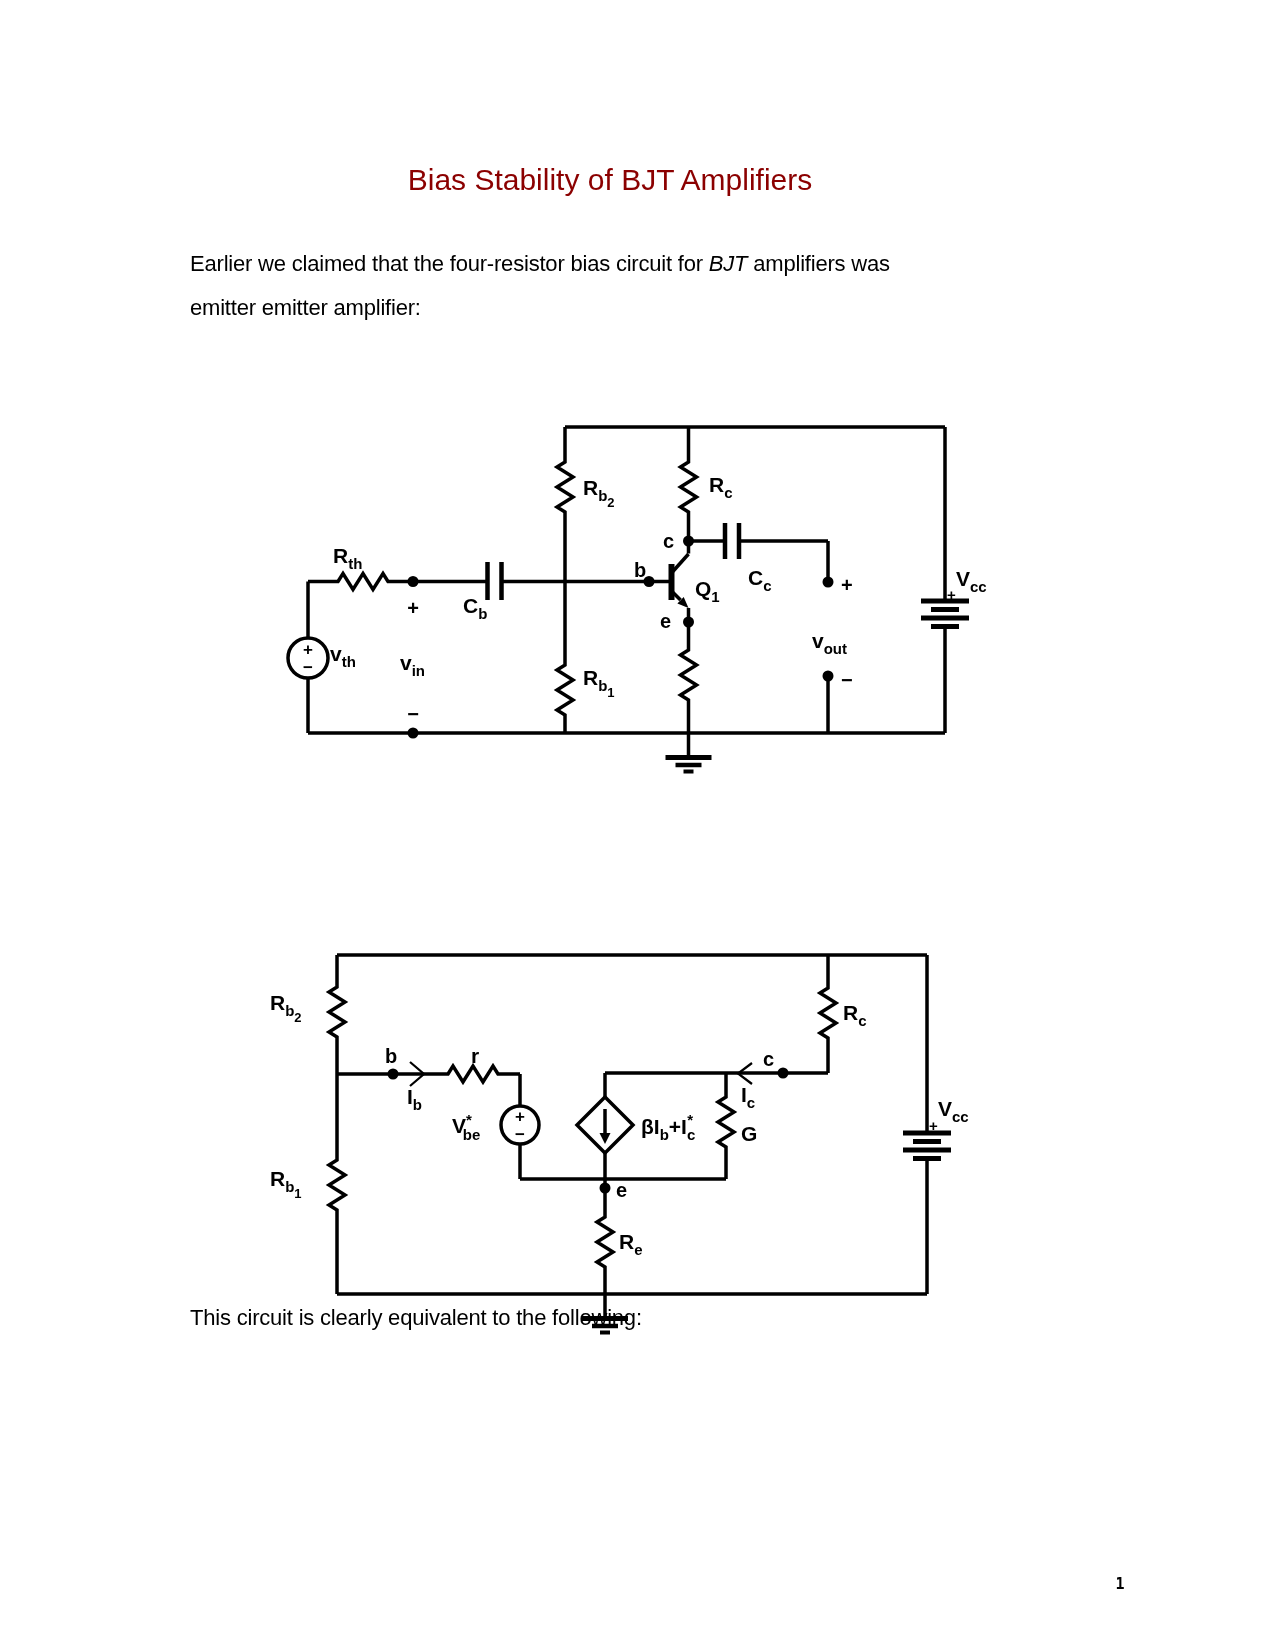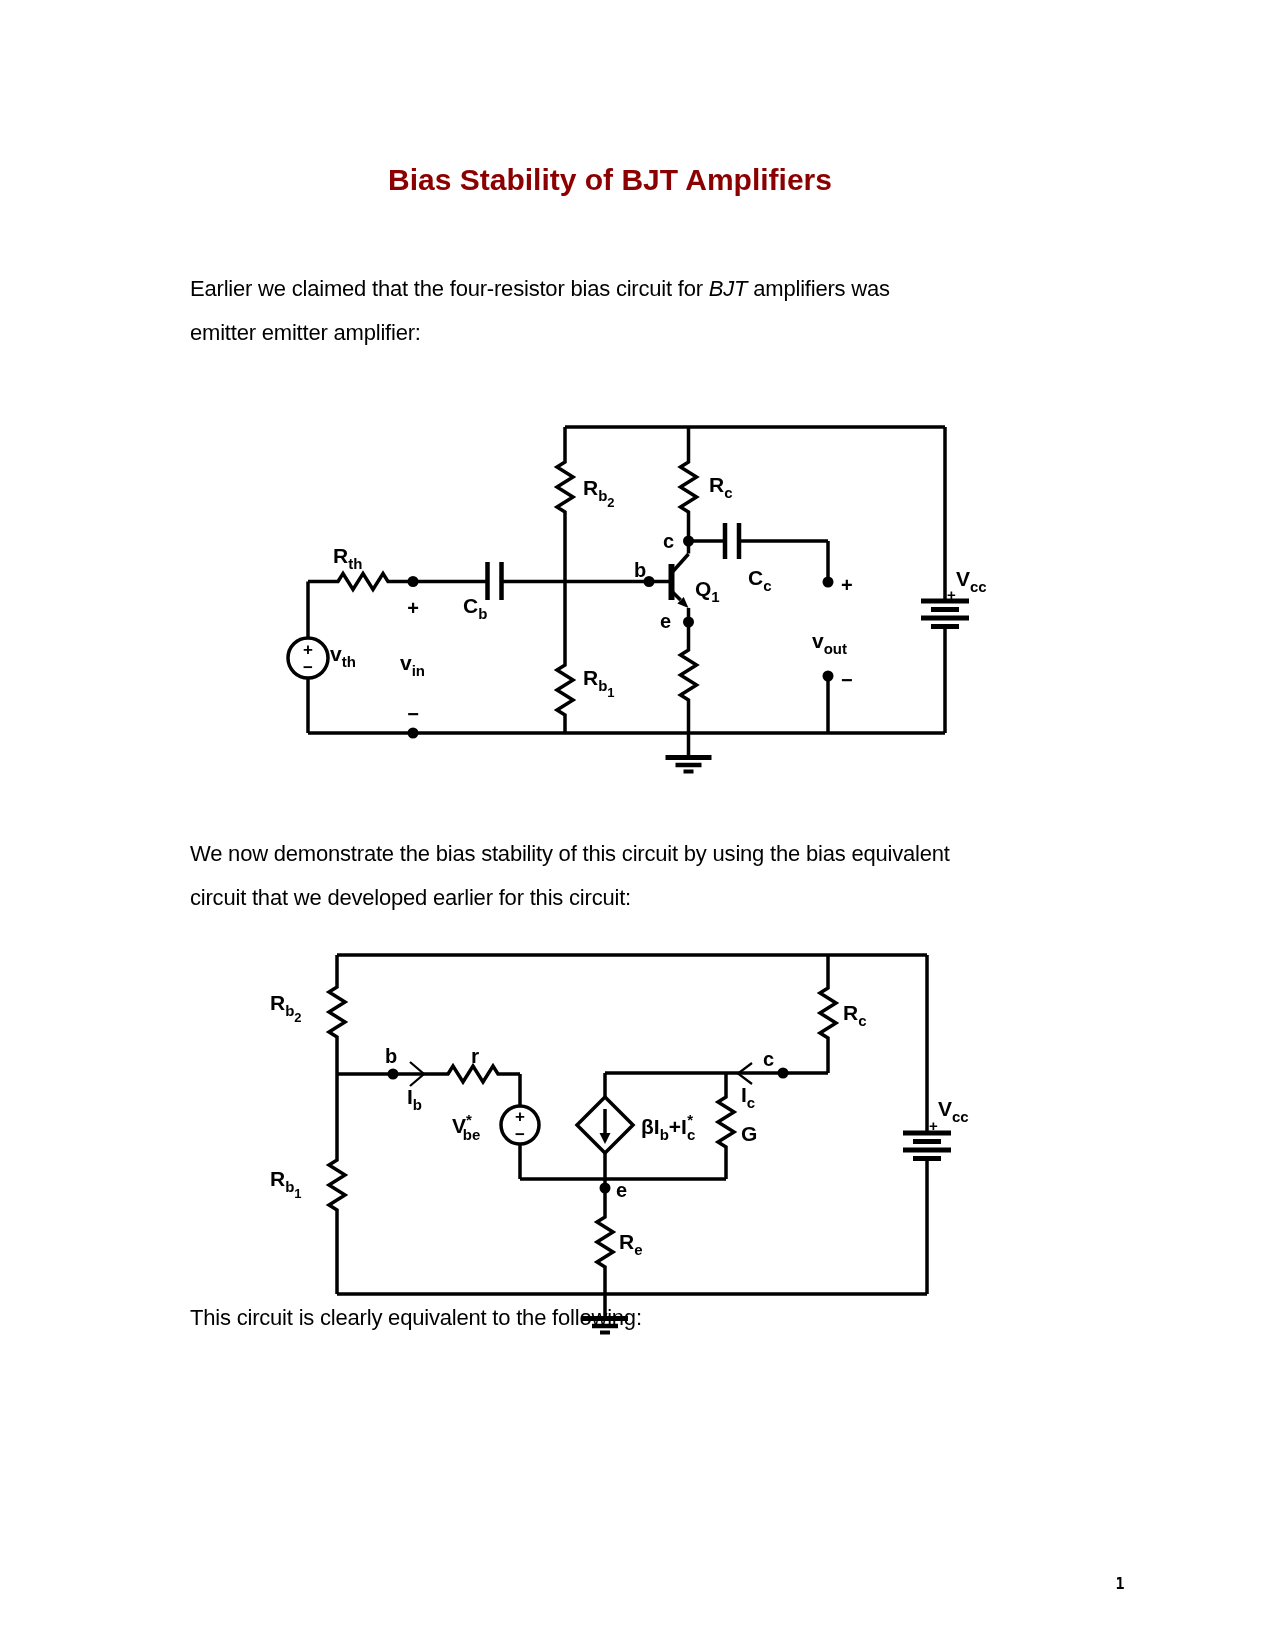--- a/index.html
+++ b/index.html
@@ -1,23 +1,23 @@
 <!DOCTYPE html>
 <html><head>
 <meta charset="utf-8">
 <style>
   html,body{margin:0;padding:0;background:#fff;}
   .page{position:relative;width:1275px;height:1650px;background:#ffffff;overflow:hidden;
         font-family:"Liberation Sans",sans-serif;color:#000;}
   .title{position:absolute;top:163px;left:0;width:1220px;text-align:center;
-         font-size:30px;font-weight:bold;color:#8b0000;}
+         font-size:30px;font-weight:normal;color:#8b0000;}
   .para{position:absolute;left:190px;font-size:22px;line-height:43.5px;letter-spacing:-0.2px;}
   .para .ln{white-space:nowrap;}
   .it{font-style:italic;}
-  .p1{top:267px;} .p2{top:832px;} .p3{top:1296px;}
+  .p1{top:242px;} .p2{top:832px;} .p3{top:1296px;}
   .csvg{position:absolute;}
   .c1{left:280px;top:415px;}
   .c2{left:250px;top:940px;}
   svg{overflow:visible;}
   .wire{stroke:#000;stroke-width:3.5;fill:none;}
   .plate{stroke:#000;stroke-width:4.5;fill:none;}
   .bar{stroke:#000;stroke-width:6;fill:none;}
   .dot{fill:#000;stroke:none;}
   .tri{fill:#000;stroke:none;}
   .chev{stroke:#000;stroke-width:2.25;fill:none;}
@@ -114,24 +114,20 @@
       <text class="t21" x="709" y="492"><tspan>R</tspan><tspan class="sub" dy="6">c</tspan></text>
       <text class="t21" x="748" y="585"><tspan>C</tspan><tspan class="sub" dy="6">c</tspan></text>
       <text class="t20" x="841" y="592">+</text>
       <text class="t21" x="812" y="648"><tspan>v</tspan><tspan class="sub" dy="6">out</tspan></text>
       <text class="t20" x="841" y="687">−</text>
       <text class="t15" x="947" y="600">+</text>
       <text class="t21" x="956" y="586"><tspan>V</tspan><tspan class="sub" dy="6">cc</tspan></text>
     </g>
   </svg>
 
-  <div class="para p2">
-    <div class="ln"><span>We now demonstrate the bias stability of this circuit by using the bias equivalent</span></div>
-    <div class="ln"><span>circuit that we developed earlier for this circuit:</span></div>
-  </div>
 
   <svg class="csvg c2" width="760" height="400" viewBox="250 940 760 400" xmlns="http://www.w3.org/2000/svg">
     <g class="wire">
       <path d="M337,955 H927"></path>
       <path d="M337,955 V982 M337,1042 V1155 M337,1215 V1294"></path>
       <use href="#resv" x="337" y="982"></use>
       <use href="#resv" x="337" y="1155"></use>
       <path d="M337,1074 H443 M503,1074 H520 M520,1074 V1106"></path>
       <use href="#resh" x="443" y="1074"></use>
       <circle cx="520" cy="1125" r="19"></circle>

